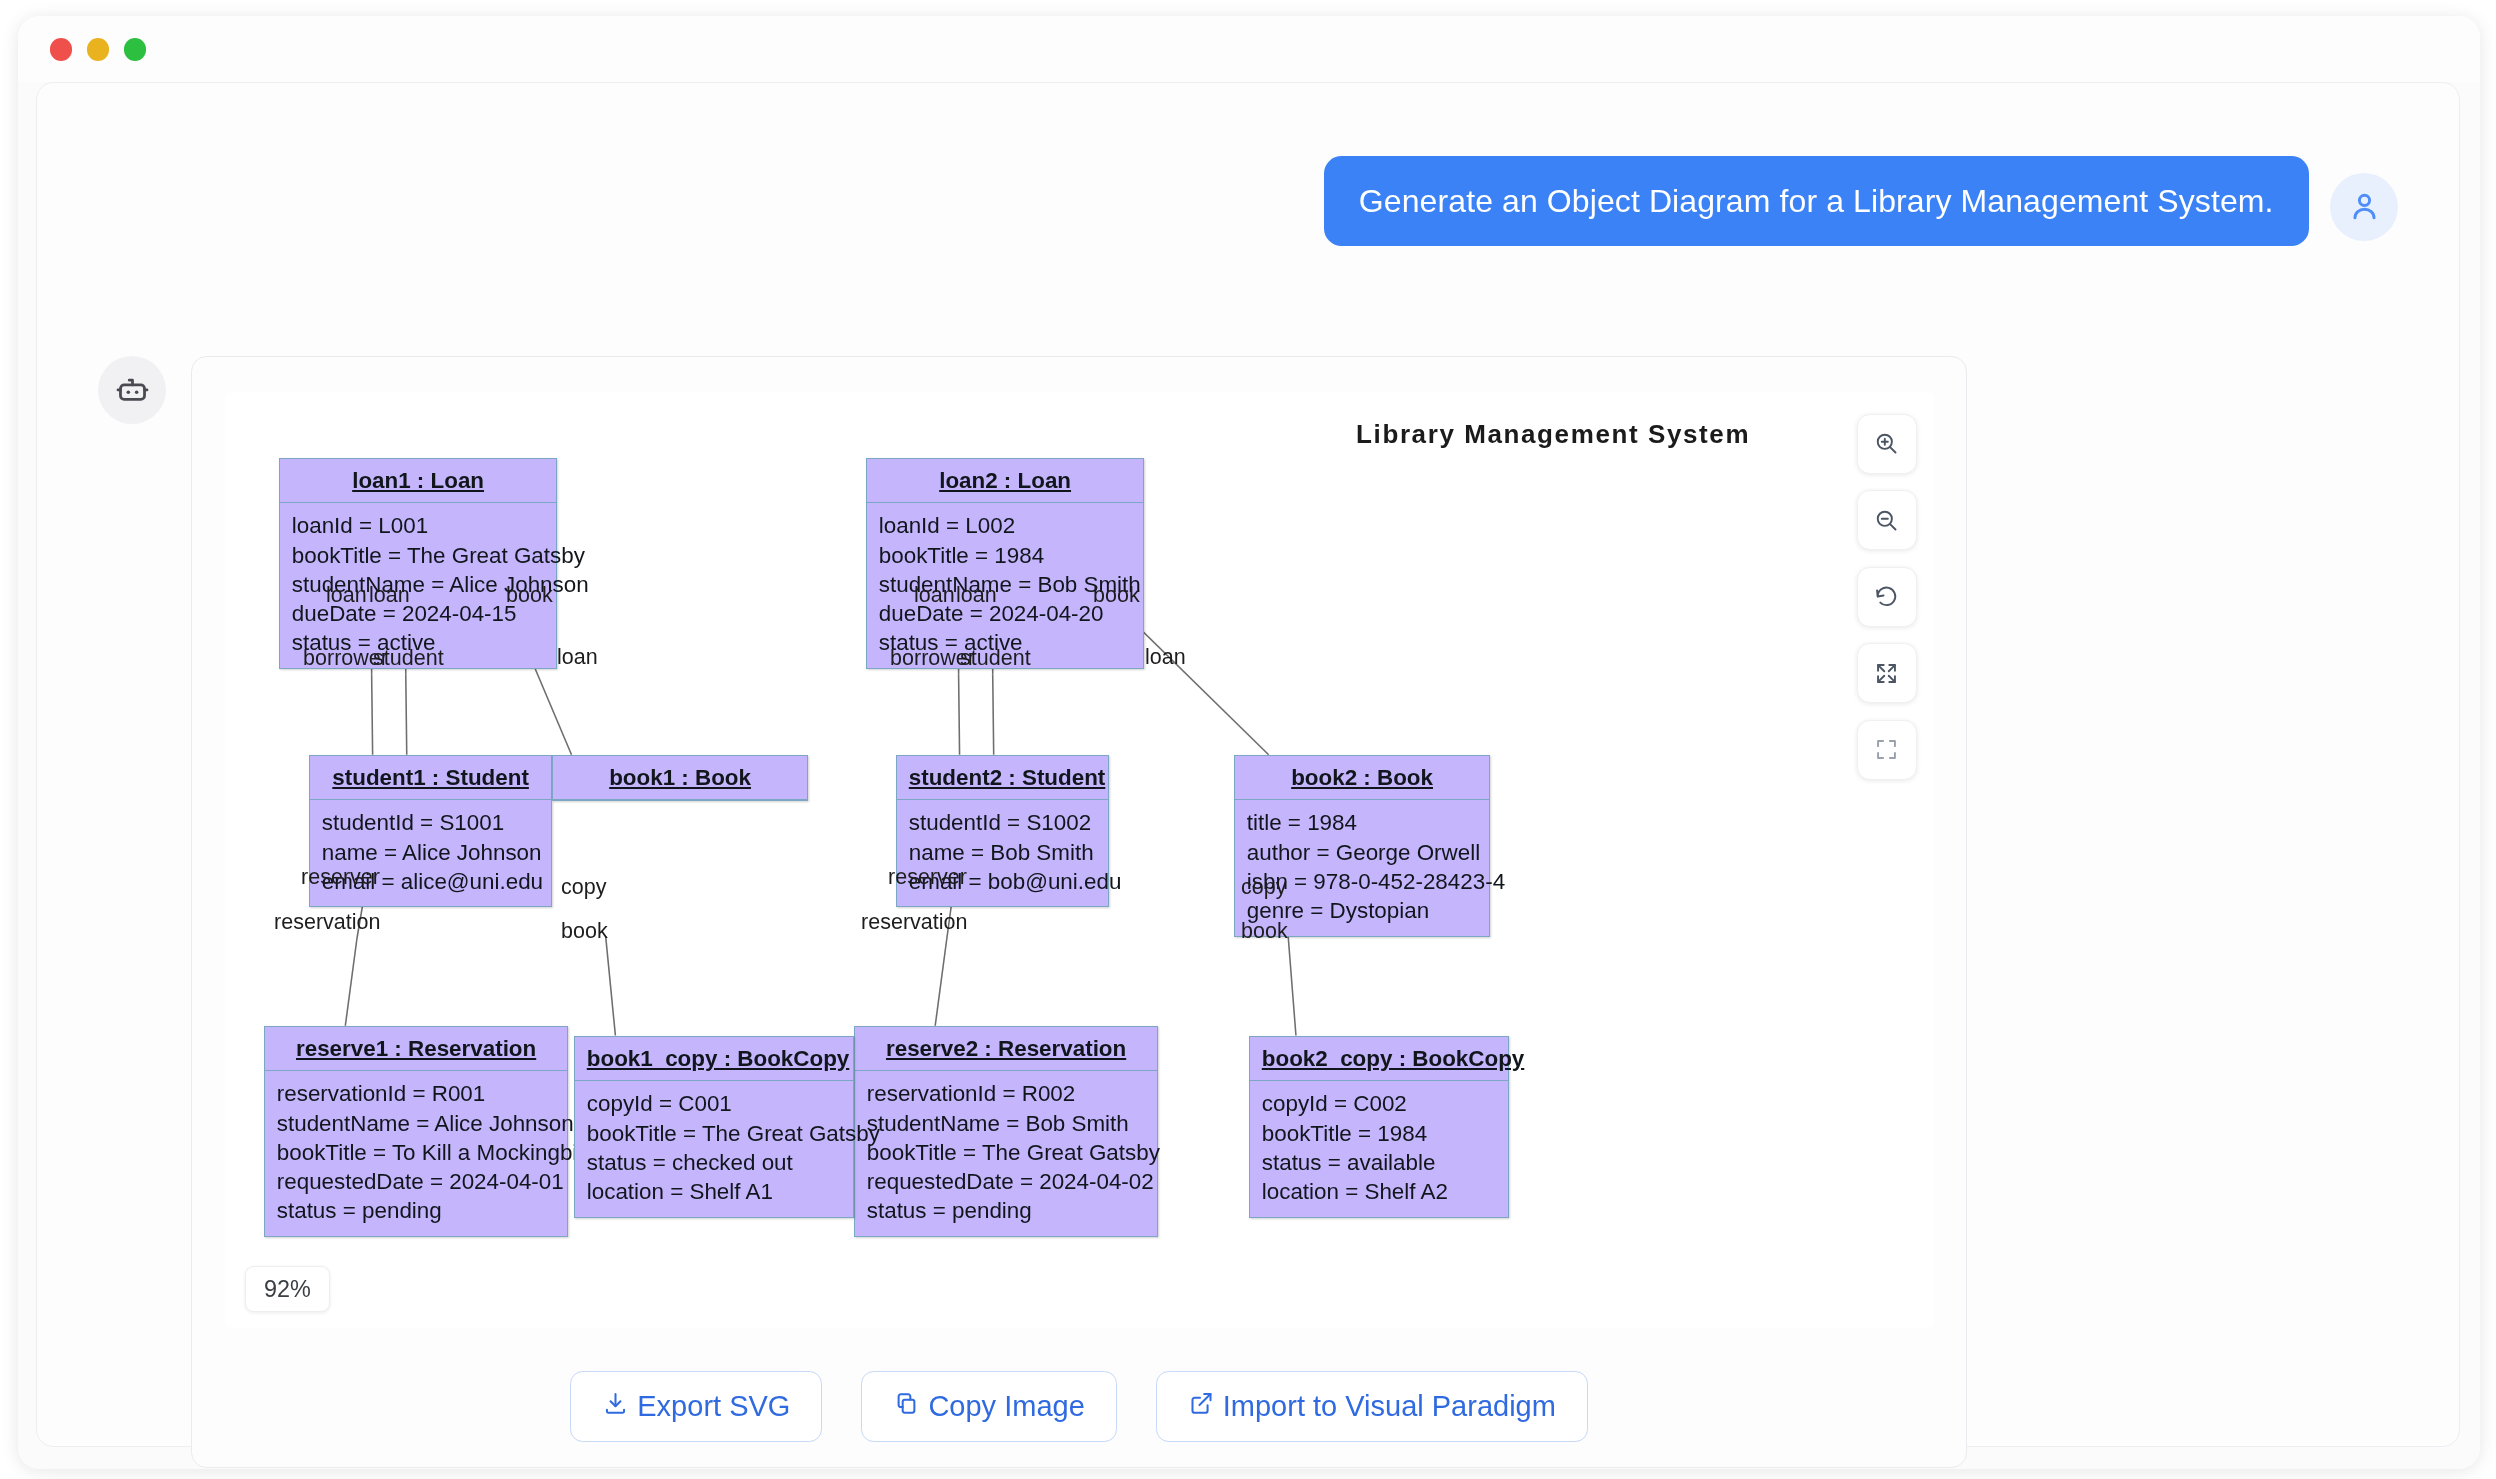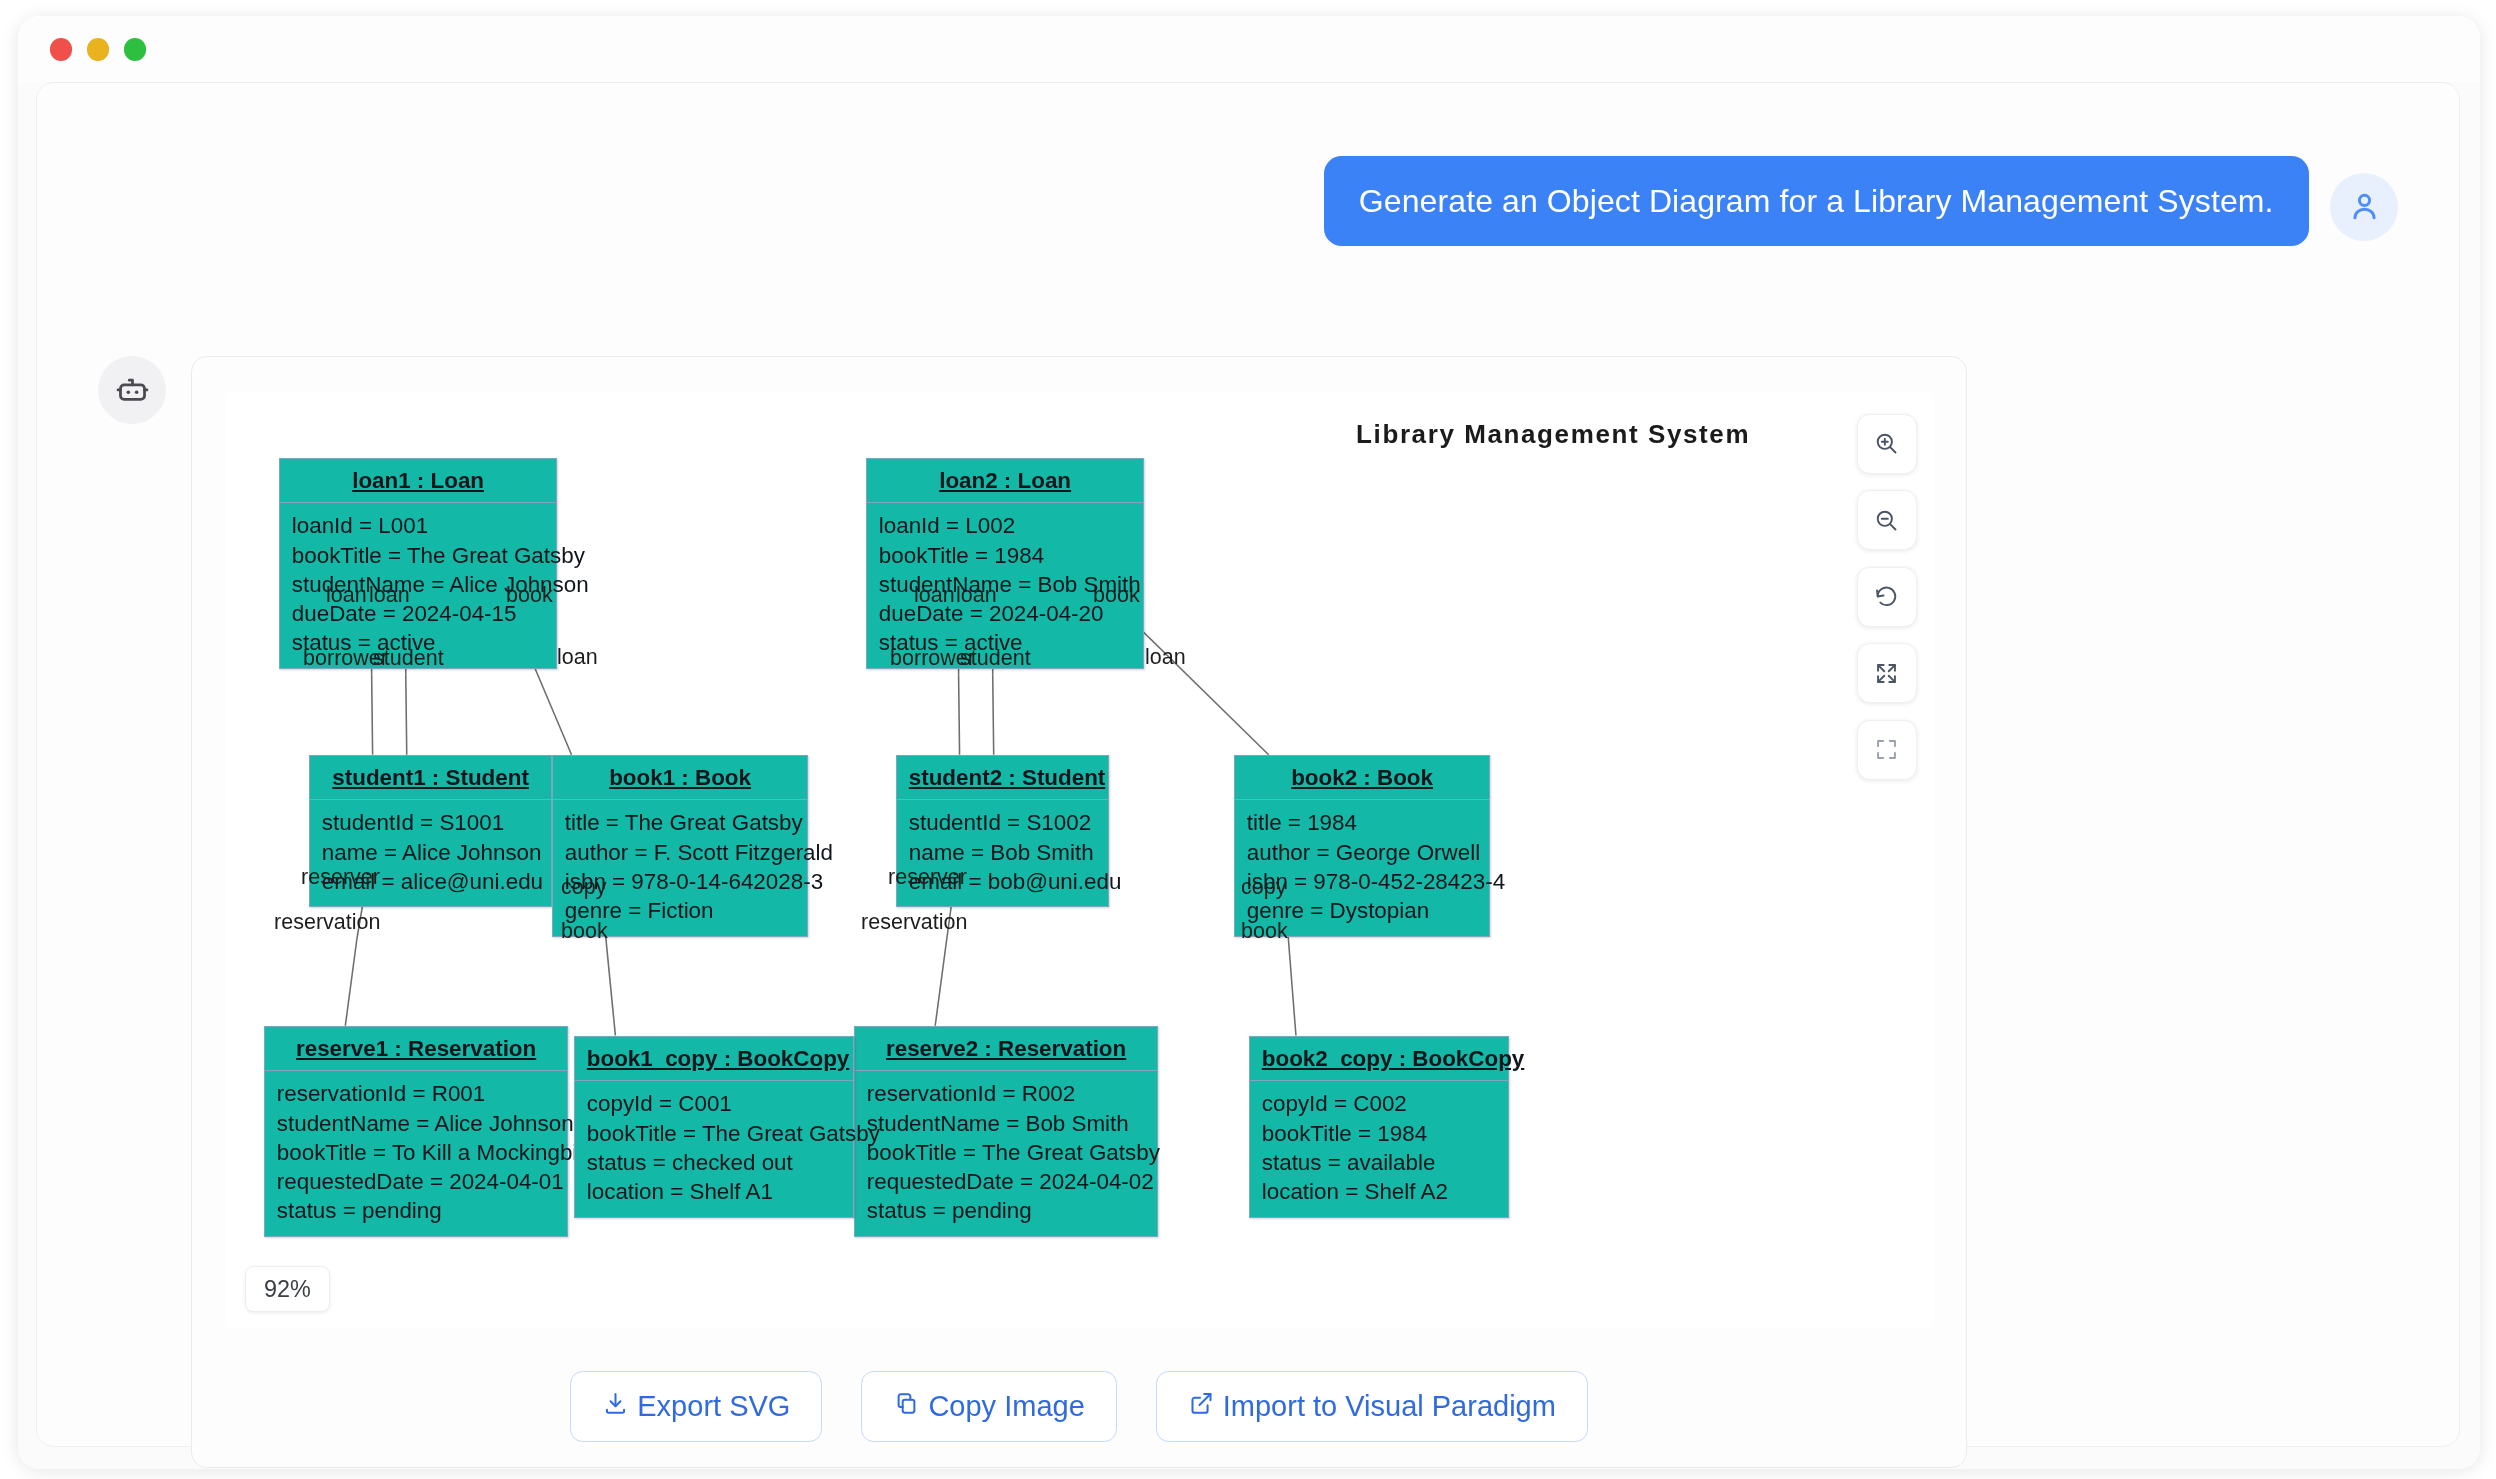--- a/index.html
+++ b/index.html
@@ -105,21 +105,21 @@
     left: 1131px; top: 27px;
     font-size: 26px; font-weight: bold;
     color: #1b1b1b;
     letter-spacing: 1.6px;
     white-space: nowrap;
   }
 
   
   .obj {
     position: absolute;
-    background: #14b8a6;
+    background: #c4b5fd;
     border: 1px solid #7ba7c4;
     box-shadow: 1px 1px 2px rgba(0,0,0,.18);
     font-size: 22.4px;
     color: #11161c;
     z-index: 5;
   }
   .obj-title {
     text-align: center;
     padding: 8.8px 11.7px 7.8px 11.7px;
     font-weight: bold;
@@ -305,26 +305,20 @@
                 <div class="obj-title">student2 : Student</div>
                 <div class="obj-attrs">
                   <div>studentId = S1002</div>
                   <div>name = Bob Smith</div>
                   <div>email = bob@uni.edu</div>
                 </div>
               </div>
 
               <div class="obj" style="left:327px; top:363px; width:256px;">
                 <div class="obj-title">book1 : Book</div>
-                <div class="obj-attrs">
-                  <div>title = The Great Gatsby</div>
-                  <div>author = F. Scott Fitzgerald</div>
-                  <div>isbn = 978-0-14-642028-3</div>
-                  <div>genre = Fiction</div>
-                </div>
               </div>
 
               <div class="obj" style="left:1009px; top:363px; width:256px;">
                 <div class="obj-title">book2 : Book</div>
                 <div class="obj-attrs">
                   <div>title = 1984</div>
                   <div>author = George Orwell</div>
                   <div>isbn = 978-0-452-28423-4</div>
                   <div>genre = Dystopian</div>
                 </div>

